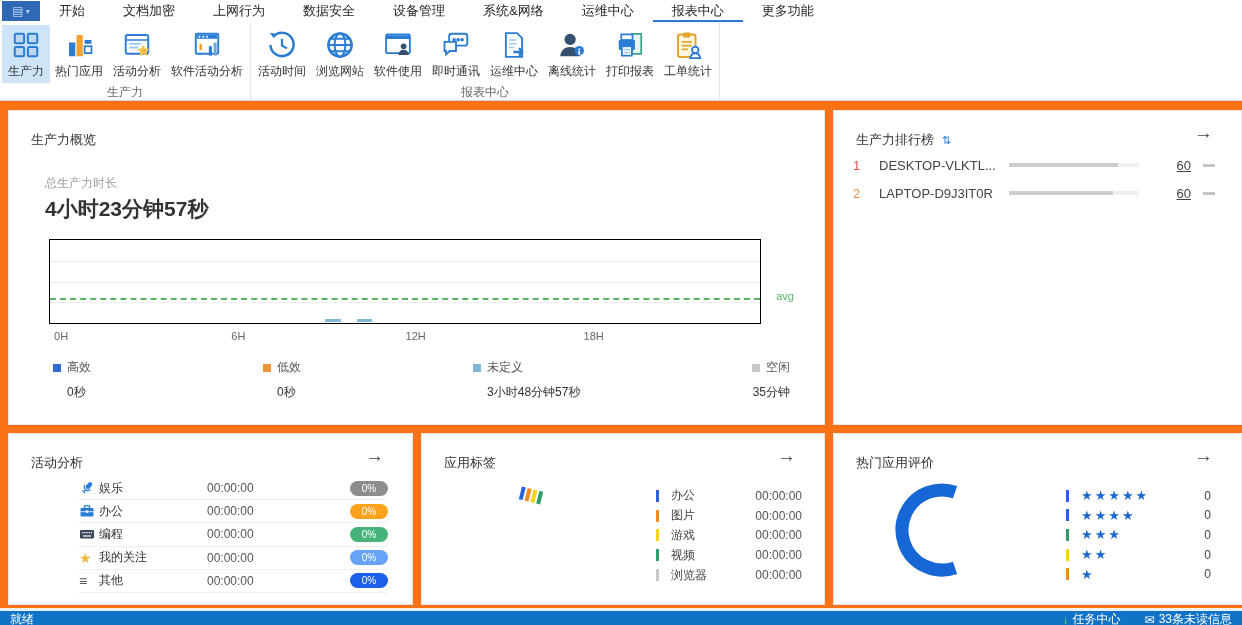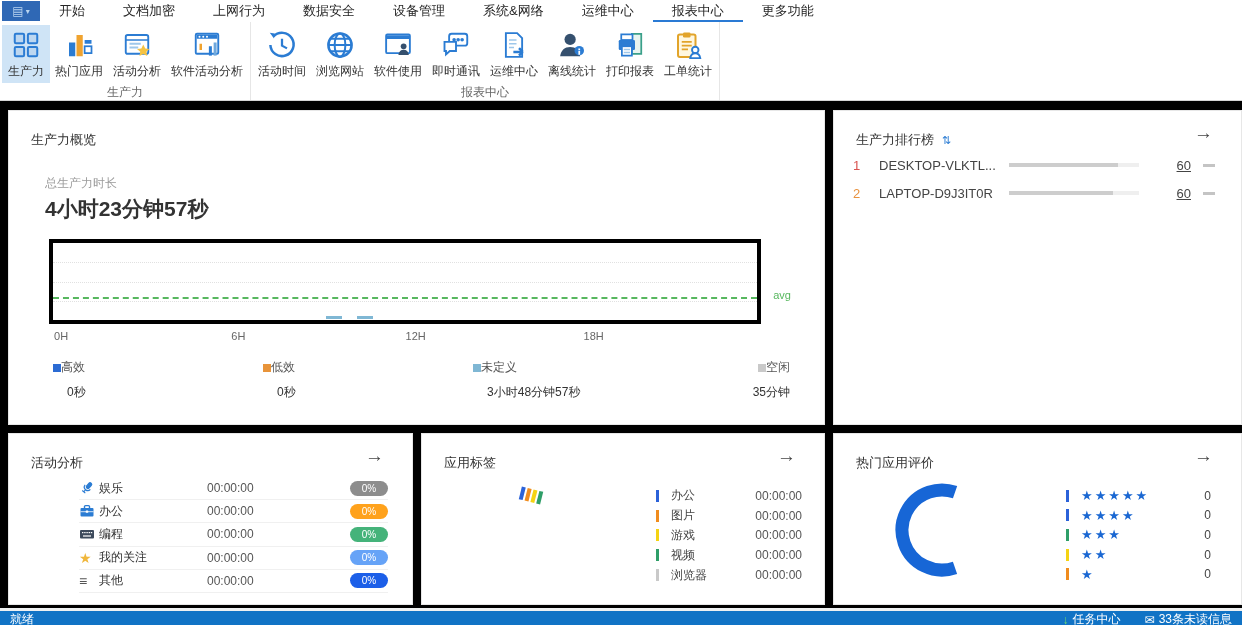--- a/index.html
+++ b/index.html
@@ -19,46 +19,46 @@
   .ribbon-group { display:flex; flex-direction:column; border-right:1px solid #e6e6e6; padding:0 2px; }
   .rg-buttons { display:flex; flex:1; align-items:flex-start; padding-top:3px; }
   .rb { display:flex; flex-direction:column; align-items:center; padding:5px 5px 3px; min-width:48px; }
   .rb.selected { background:#cfe4f6; }
   .rb .ric { width:30px; height:30px; display:block; }
   .rb .rlabel { font-size:12px; color:#333; margin-top:3px; white-space:nowrap; }
   .rg-label { text-align:center; font-size:12px; color:#666; padding:1px 0 3px; }
   .ribbon-spacer { flex:1; }
 
   
-  .content { height:507px; padding:9px 0 0 8px; background:#000000; }
+  .content { height:507px; padding:9px 0 0 8px; background:#f97316; }
   .row1 { display:flex; gap:8px; margin-bottom:8px; }
   .row2 { display:flex; gap:8px; }
   .panel { background:#fff; border:1px solid #e7e7e7; position:relative; }
   .p-overview { width:817px; height:315px; }
   .p-ranking  { width:409px; height:315px; }
   .p-activity { width:405px; height:172px; }
   .p-tags     { width:404px; height:172px; }
   .p-ratings  { width:409px; height:172px; }
   .p-title { position:absolute; top:20px; left:22px; font-size:13px; color:#333; }
   .p-arrow { position:absolute; top:11px; right:28px; font-size:19px; color:#444; cursor:pointer; }
 
   
   .total-label { position:absolute; top:64px; left:36px; font-size:12px; color:#9b9b9b; }
   .total-value { position:absolute; top:84px; left:36px; font-size:21px; font-weight:bold; color:#333; }
   .chart-wrap { position:absolute; left:40px; right:63px; top:128px; height:85px;
-    border:4px solid #000000; background:#fff; }
+    border:1px solid #000000; background:#fff; }
   .gl { position:absolute; left:0; right:0; border-top:1px dotted #e1e1e1; }
   .avg-line { position:absolute; left:0; right:0; top:70%; border-top:2px dashed #57b75e; }
   .avg-label { position:absolute; right:-34px; top:calc(70% - 8px); font-size:11px; color:#57b75e; }
   .cbar { position:absolute; bottom:1px; height:3px; background:#7fb7d4; }
   .x-axis { position:absolute; left:40px; right:63px; top:219px; height:14px; font-size:11px; color:#666;text-align:center; }
   .x-axis span { position:absolute; transform:translateX(-50%); }
   .ov-legend { position:absolute; left:44px; right:34px; top:248px; font-size:12px; }
   .ovl-item { position:absolute; top:0; }
-  .ovl-head { display:flex; align-items:center; color:#555; }
+  .ovl-head { display:flex; align-items:center; gap:6px; color:#555; }
   .swatch { width:8px; height:8px; display:inline-block; }
   .ovl-value { margin:8px 0 0 14px; color:#333; }
   .ovl-item.last { right:0; text-align:right; }
   .ovl-item.last .ovl-head { justify-content:flex-end; }
   .ovl-item.last .ovl-value { margin:8px 0 0 16px; }
 
   
   .sort-glyph { font-size:11px; color:#2b7cd3; margin-left:4px; }
   .rk-row { position:absolute; left:19px; right:24px; height:24px; display:flex; align-items:center; }
   .rk-rank { width:26px; font-size:13px; }

